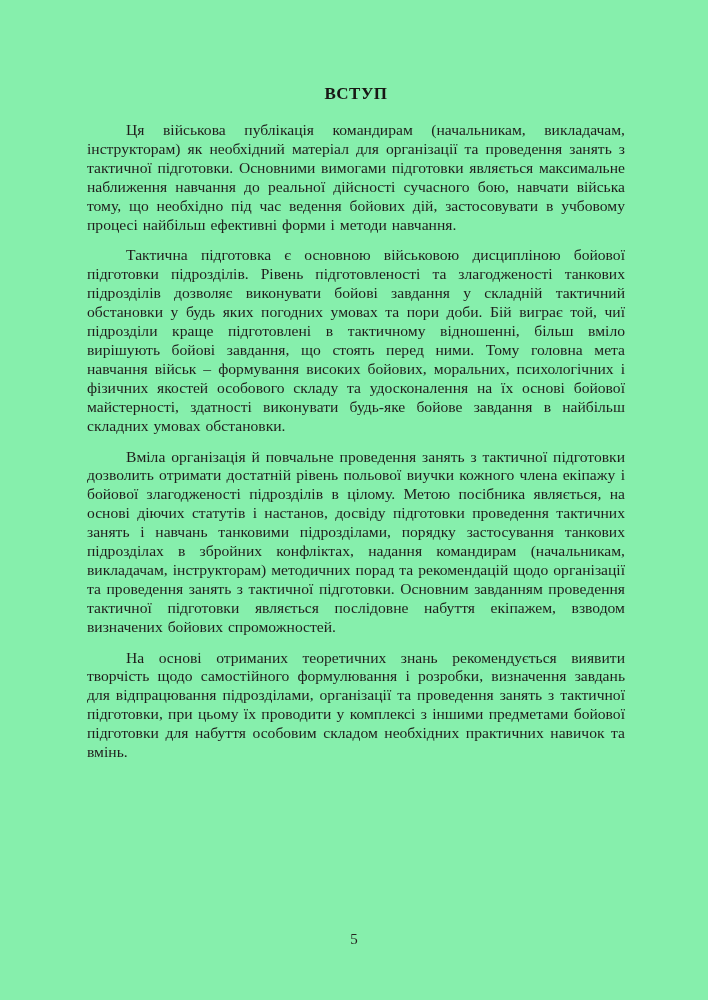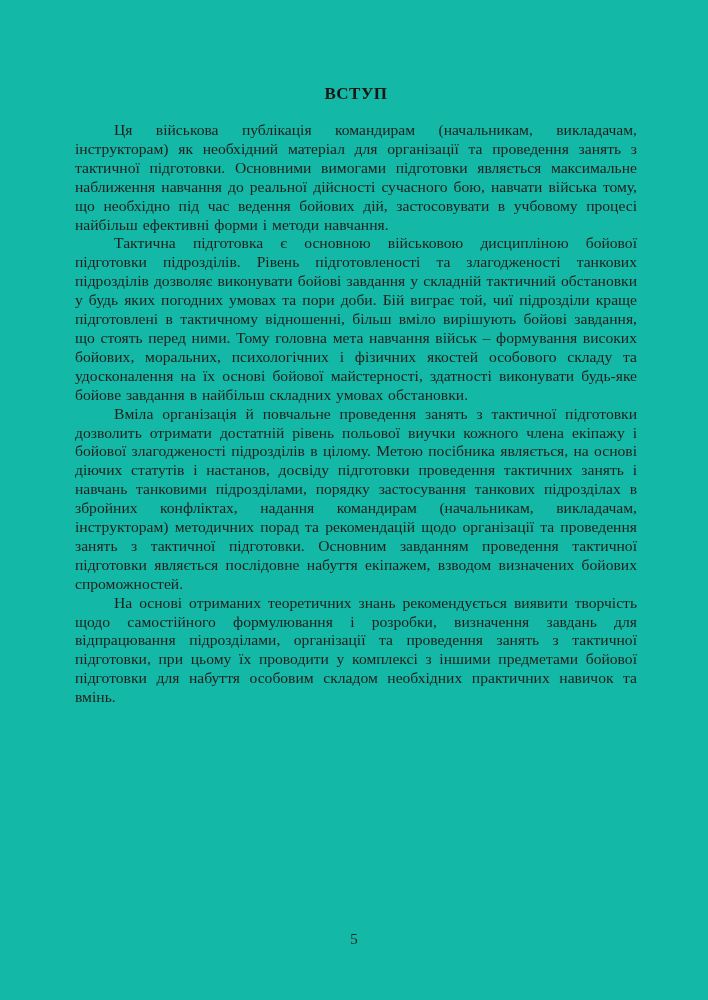--- a/index.html
+++ b/index.html
@@ -4,42 +4,42 @@
 <style>
   html, body {
     margin: 0;
     padding: 0;
     background: #ffffff;
   }
   .page {
     position: relative;
     width: 708px;
     height: 1000px;
-    background: #14b8a6;
+    background: #86efac;
     overflow: hidden;
     font-family: "Liberation Serif", "DejaVu Serif", serif;
     color: #1e1c1a;
   }
   .text-block {
     position: absolute;
     left: 75px;
     top: 84px;
     width: 562px;
   }
   .doc-title {
     margin: 0 0 17px 0;
     text-align: center;
     font-size: 17px;
     line-height: 20px;
     font-weight: bold;
     letter-spacing: 0.5px;
     color: #181614;
   }
   .doc-paragraph {
-    margin: 0;
+    margin: 12px;
     text-align: justify;
     text-indent: 39px;
     font-size: 15.6px;
     line-height: 18.9px;
     word-spacing: 1px;
     color: #201e1c;
   }
   .page-number {
     position: absolute;
     top: 931px;

